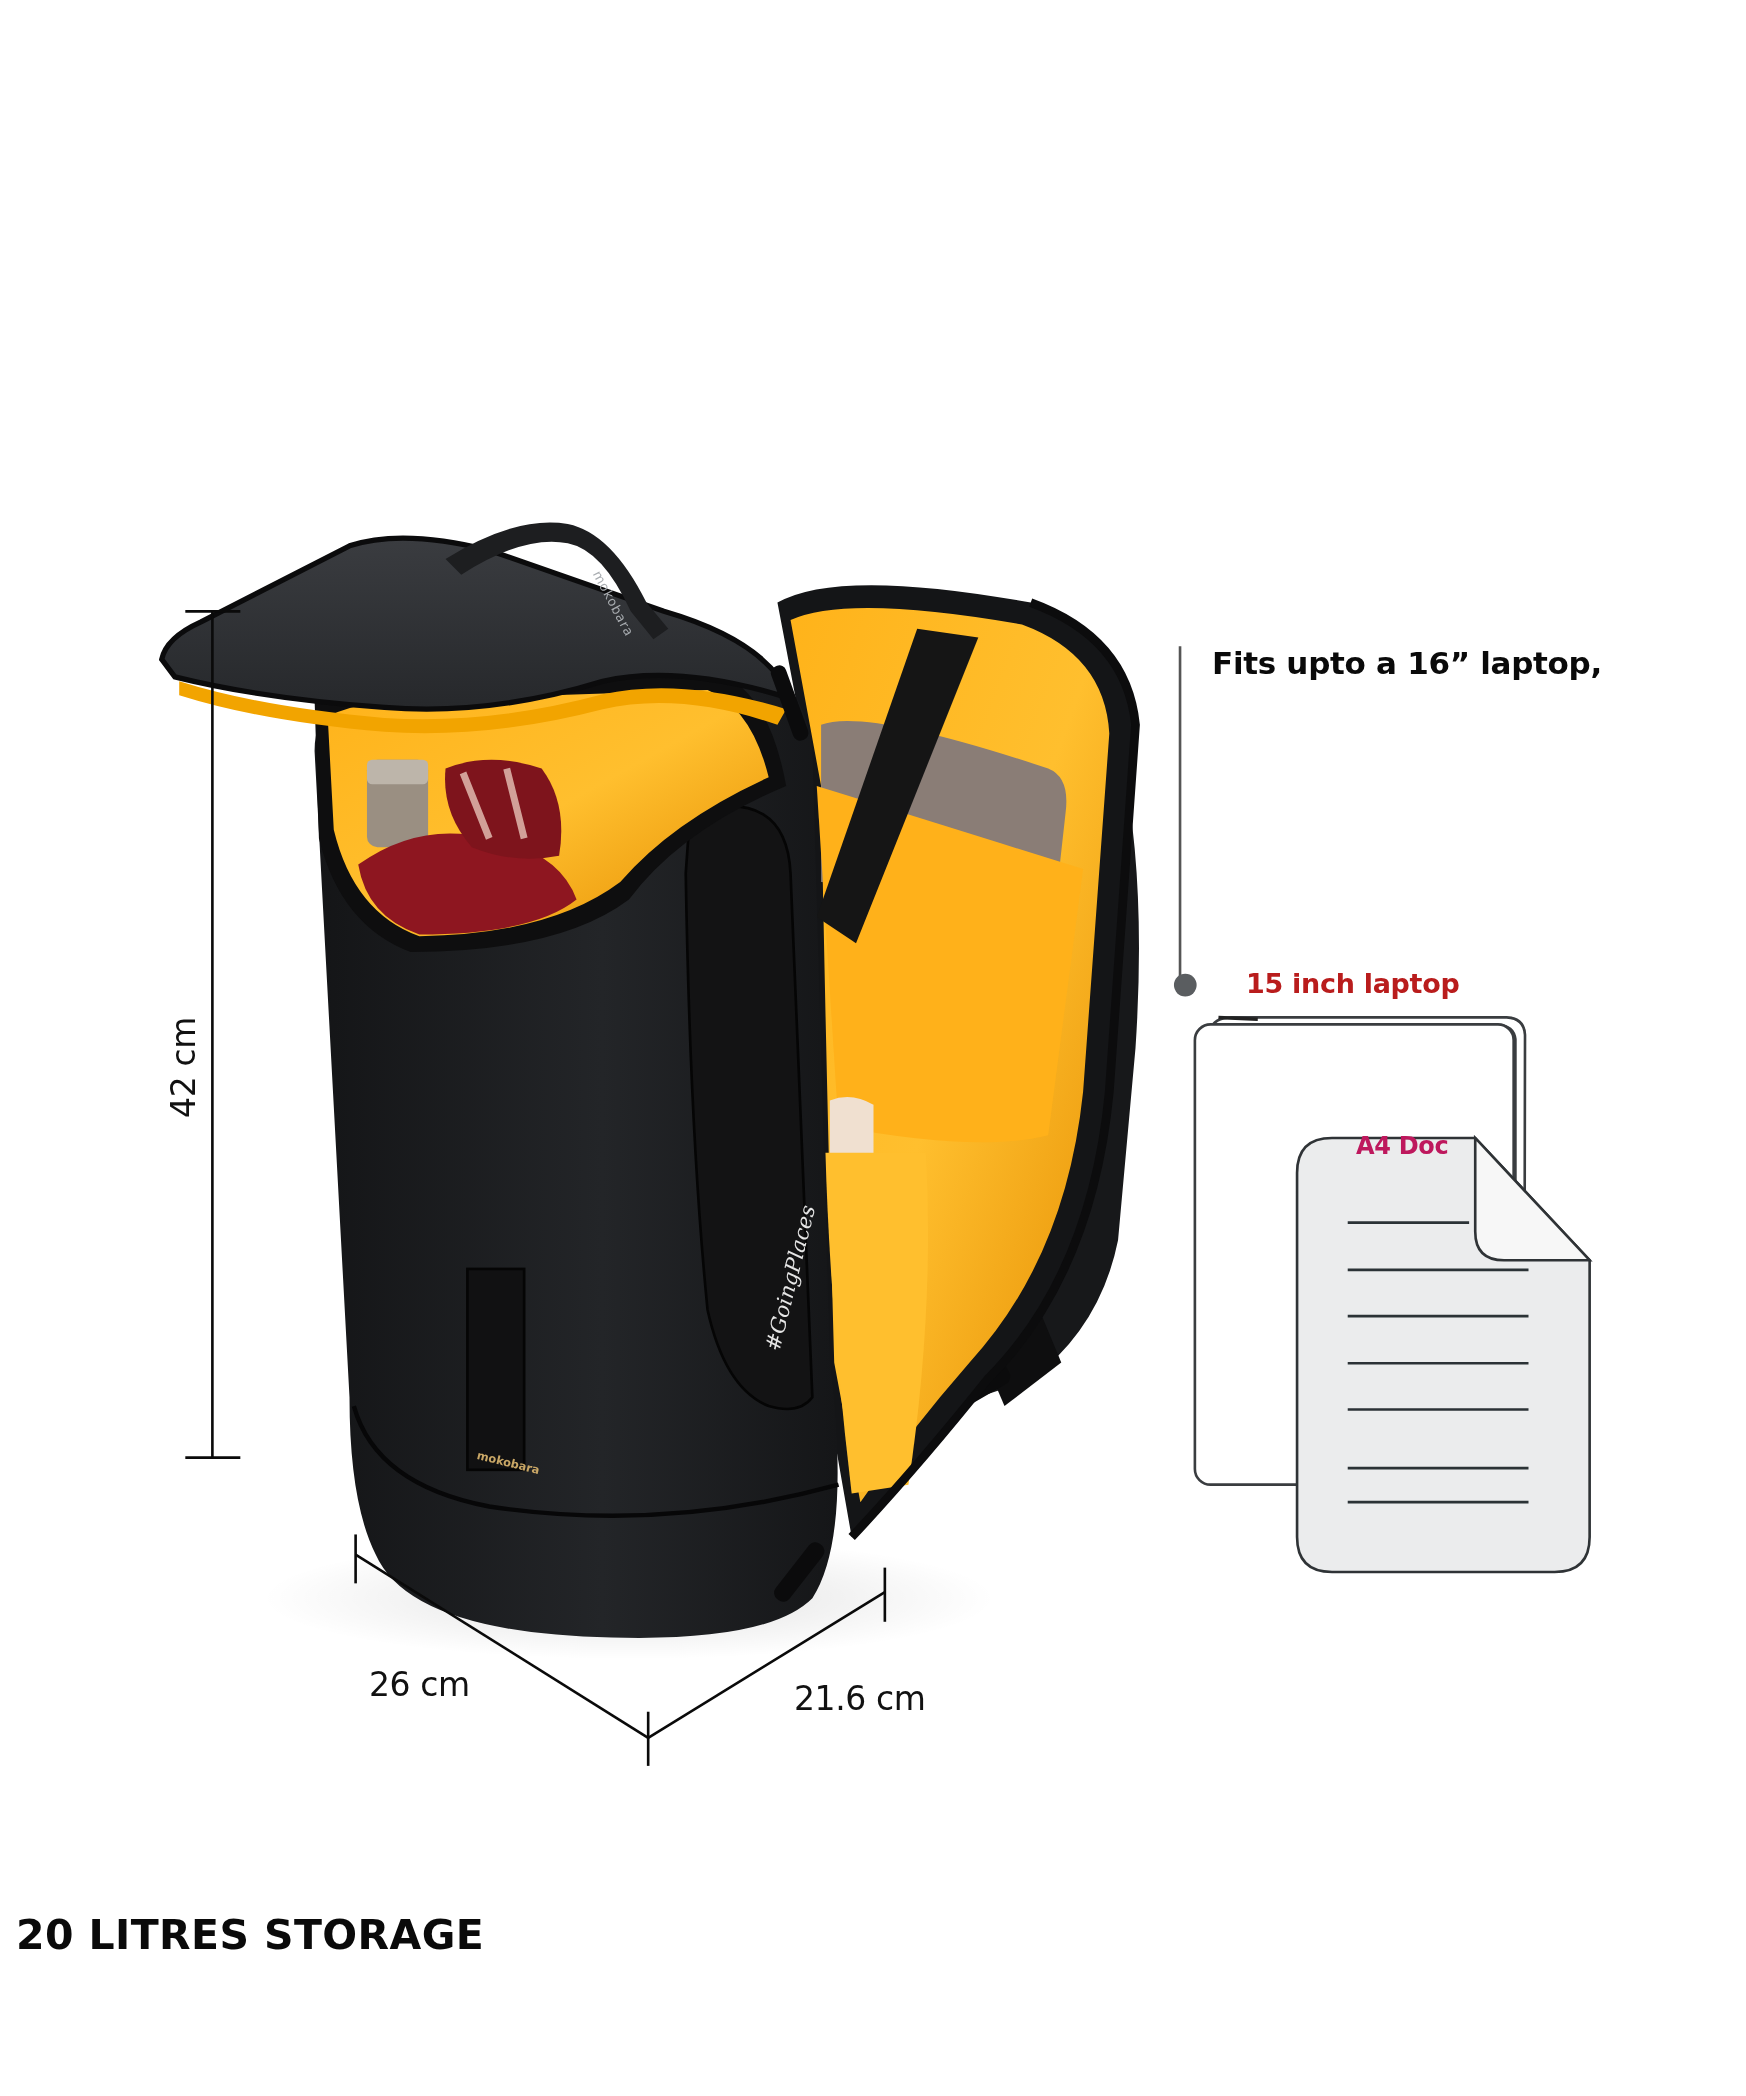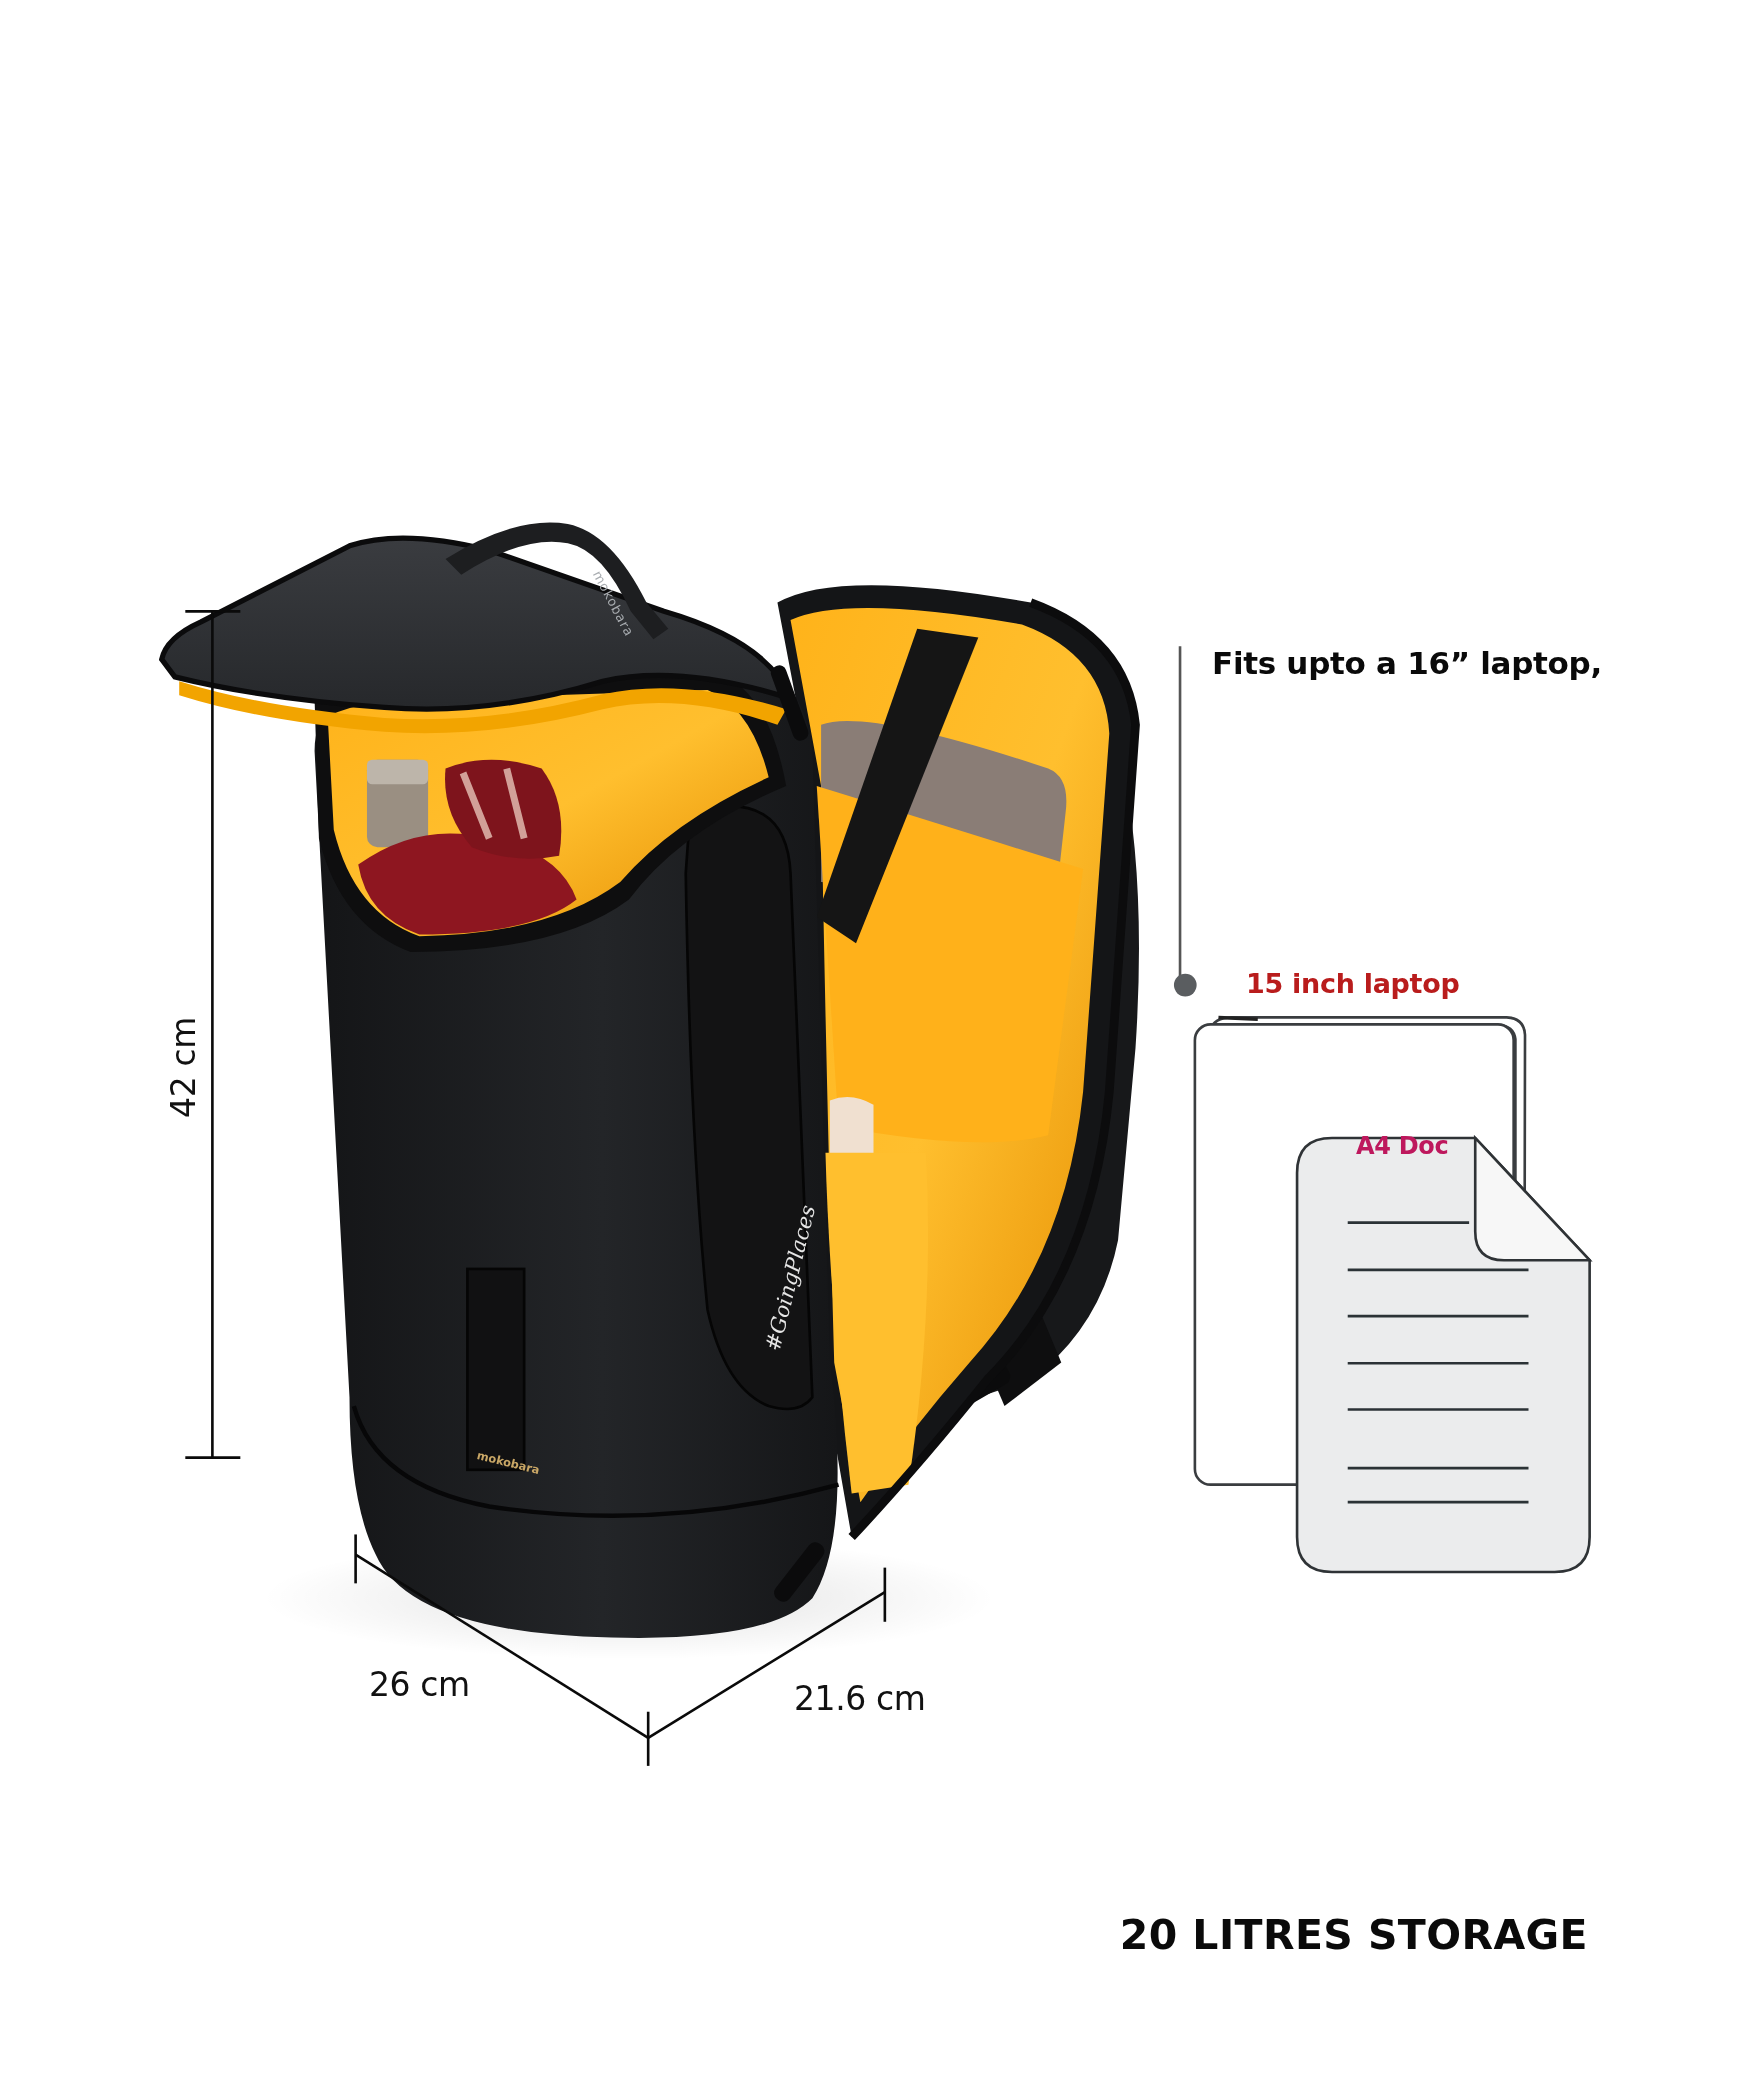--- a/index.html
+++ b/index.html
@@ -59,22 +59,22 @@
     left: 1356px; top: 1094px;
     font-weight: 700;
     font-size: 24px;
     color: #be185d;
     white-space: nowrap;
     letter-spacing: -0.3px;
     margin-top: 38px;
   }
   .footer-title {
     position: absolute;
-    left: 0; top: 1911px; width: 1588px;
-    text-align: right;
+    left: 16px; top: 1911px; width: 1588px;
+    text-align: left;
     font-family: "DejaVu Sans", "Liberation Sans", sans-serif;
     font-weight: 700;
     font-size: 41px;
     color: #0a0a0a;
     letter-spacing: 0.4px;
     white-space: nowrap;
   }
   .brand-handle {
     position: absolute;
     left: 603px; top: 568px;

